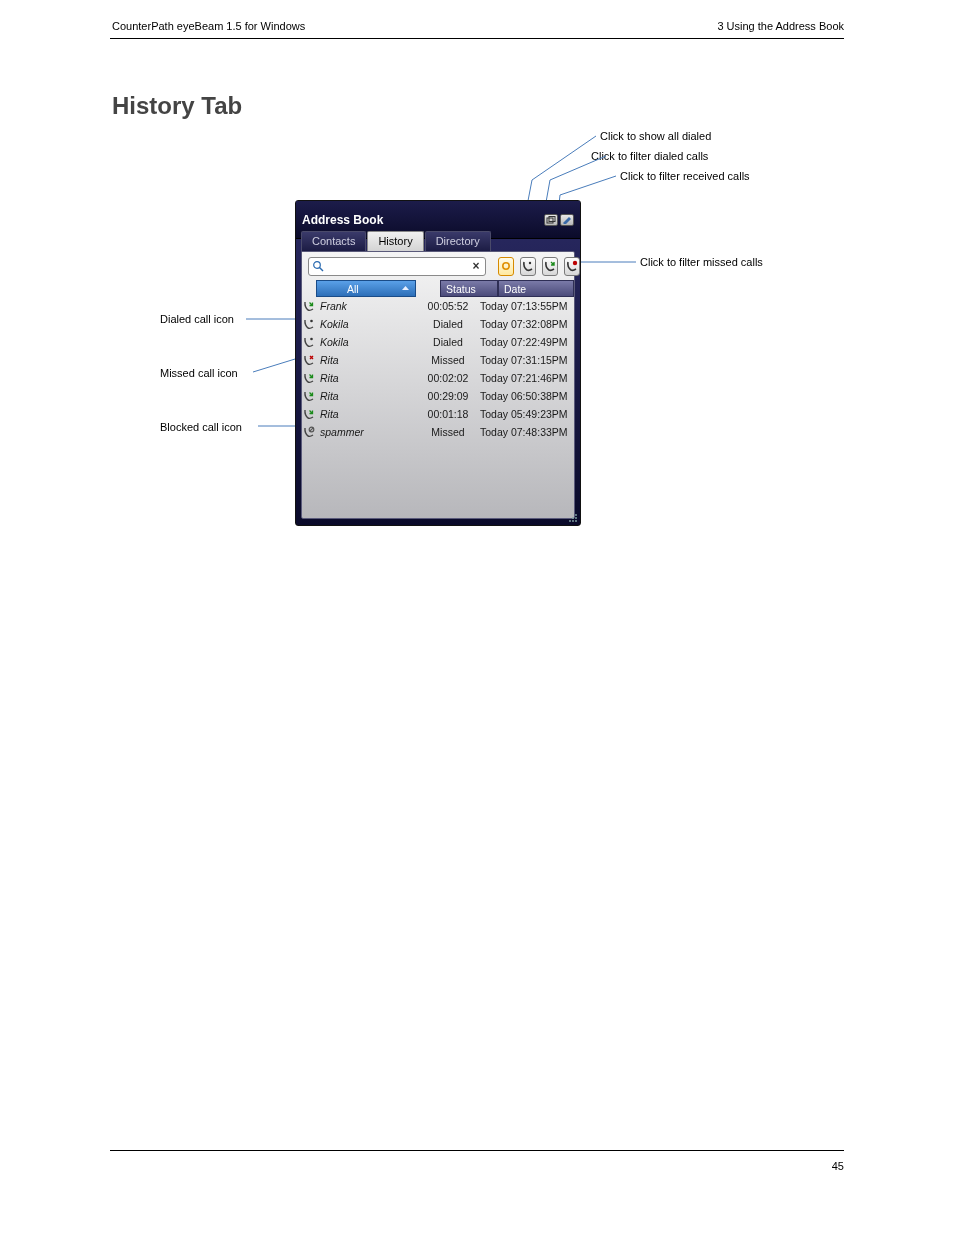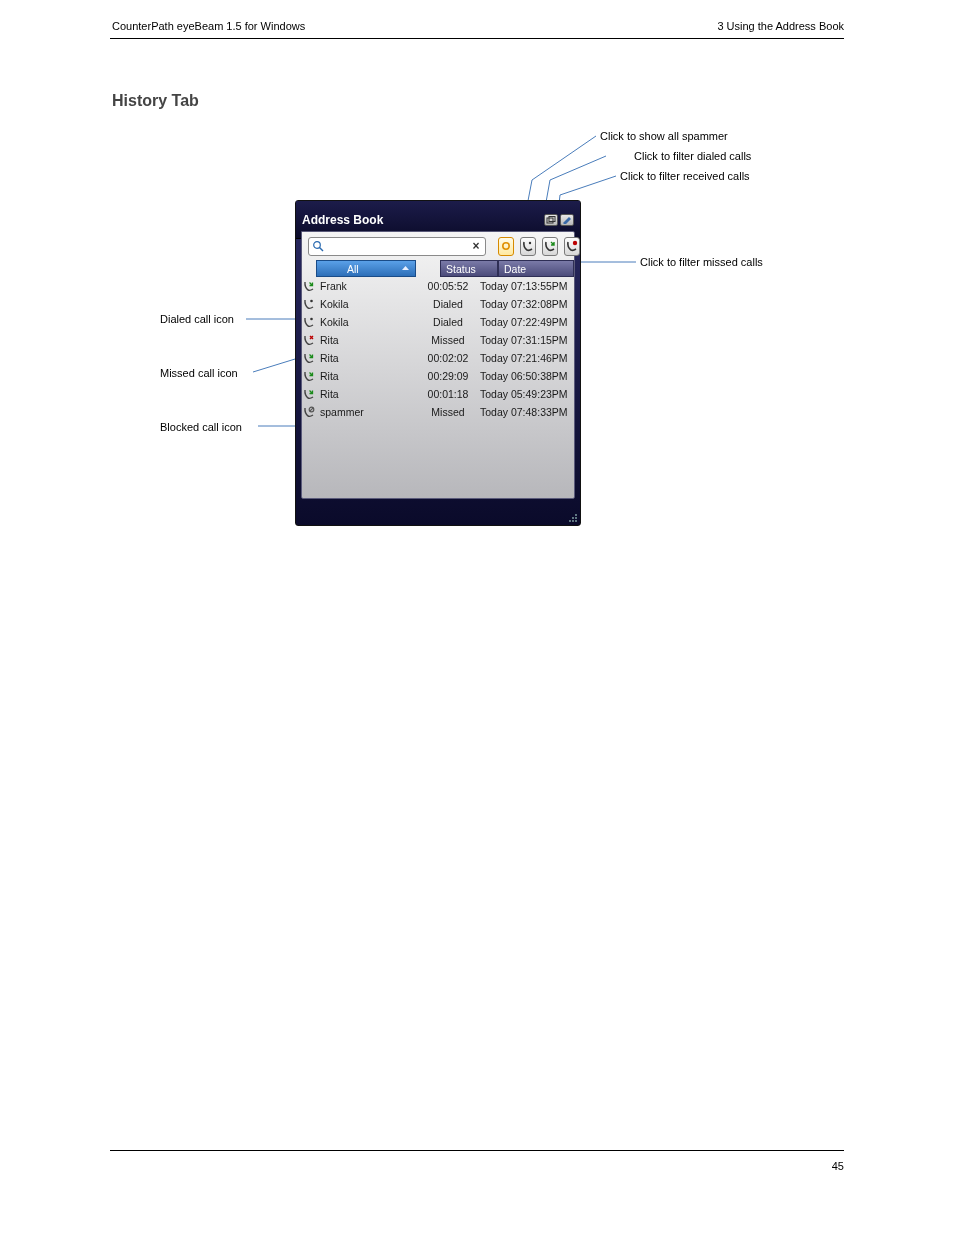--- a/index.html
+++ b/index.html
@@ -27,21 +27,21 @@
     border-top: 1px solid #000;
   }
   .header-left, .header-right, .footer-left, .footer-right, .heading-text {
     position: absolute; font-size: 11px; color: #000;
   }
   .header-left  { left: 112px; top: 20px; }
   .header-right { right: 110px; top: 20px; text-align: right; }
   .footer-right { right: 110px; top: 1160px; text-align: right; }
   .heading-text {
     left: 112px; top: 92px;
-    font-size: 16px; font-weight: bold; color: #444;
+    font-size: 24px; font-weight: bold; color: #444;
   }
 
   
   .callout {
     position: absolute;
     font-size: 11px;
     color: #000;
     white-space: nowrap;
   }
   .callout-line {
@@ -187,21 +187,21 @@
   .row {
     display:flex; align-items:center;
     height: 18px;
     color:#1a1a1a;
   }
   .row-icon {
     width:14px; display:flex; align-items:center; justify-content:center;
     margin-left: 0px;
   }
   .row-icon svg { width:12px; height:12px; }
-  .row-name { flex:0 0 100px; padding-left:4px; }
+  .row-name { flex:0 0 100px; padding-left:4px;font-style:italic; }
   .row-status { flex:0 0 58px; padding-left:6px;text-align:center; }
   .row-date { flex:1; padding-left:6px; }
 
   .resize-grip {
     position:absolute; right:2px; bottom:2px;
     width:12px; height:12px;
   }
   .resize-grip svg { width:12px; height:12px; display:block; }
 
 </style>
@@ -209,22 +209,22 @@
 <body>
 
 <div class="page">
 
   <span class="header-left">CounterPath eyeBeam 1.5 for Windows</span>
   <span class="header-right">3 Using the Address Book</span>
   <div class="hr-top"></div>
 
   <span class="heading-text">History Tab</span>
 
-  <span class="callout" style="left:600px; top:130px;">Click to show all spammer</span>
-  <span class="callout" style="left:634px; top:150px;">Click to filter dialed calls</span>
+  <span class="callout" style="left:600px; top:130px;">Click to show all dialed</span>
+  <span class="callout" style="left:591px; top:150px;">Click to filter dialed calls</span>
   <span class="callout" style="left:620px; top:170px;">Click to filter received calls</span>
   <span class="callout" style="left:640px; top:256px;">Click to filter missed calls</span>
 
   <span class="callout" style="left:160px; top:313px; text-align:right;">Dialed call icon</span>
   <span class="callout" style="left:160px; top:367px; text-align:right;">Missed call icon</span>
   <span class="callout" style="left:160px; top:421px; text-align:center;">Blocked call icon</span>
 
   <svg class="callout-line" style="left:0;top:0;width:954px;height:600px">
 
     <path d="M596 136 L532 180 L517 258"></path>
@@ -249,20 +249,25 @@
         </div>
         <div class="win-btn">
           <svg viewBox="0 0 10 8">
               <path d="M1 7 L7 1 L9 3 L3 9 Z" fill="#3a6aa8"></path>
             </svg>
         </div>
       </div>
     </div>
 
     <div class="ab-body">
+      <div class="tabs">
+        <div class="tab">Contacts</div>
+        <div class="tab active">History</div>
+        <div class="tab">Directory</div>
+      </div>
 
       <div class="panel">
         <div class="toolbar">
           <div class="search-wrap">
             <svg class="mag" viewBox="0 0 12 12">
                 <circle cx="5" cy="5" r="3.3" fill="none" stroke="#2a6ab0" stroke-width="1.2"></circle>
                 <line x1="7.5" y1="7.5" x2="11" y2="11" stroke="#2a6ab0" stroke-width="1.4"></line>
               </svg>
             <input class="search-input" placeholder="" style="">
             <span class="clear-x">×</span>

